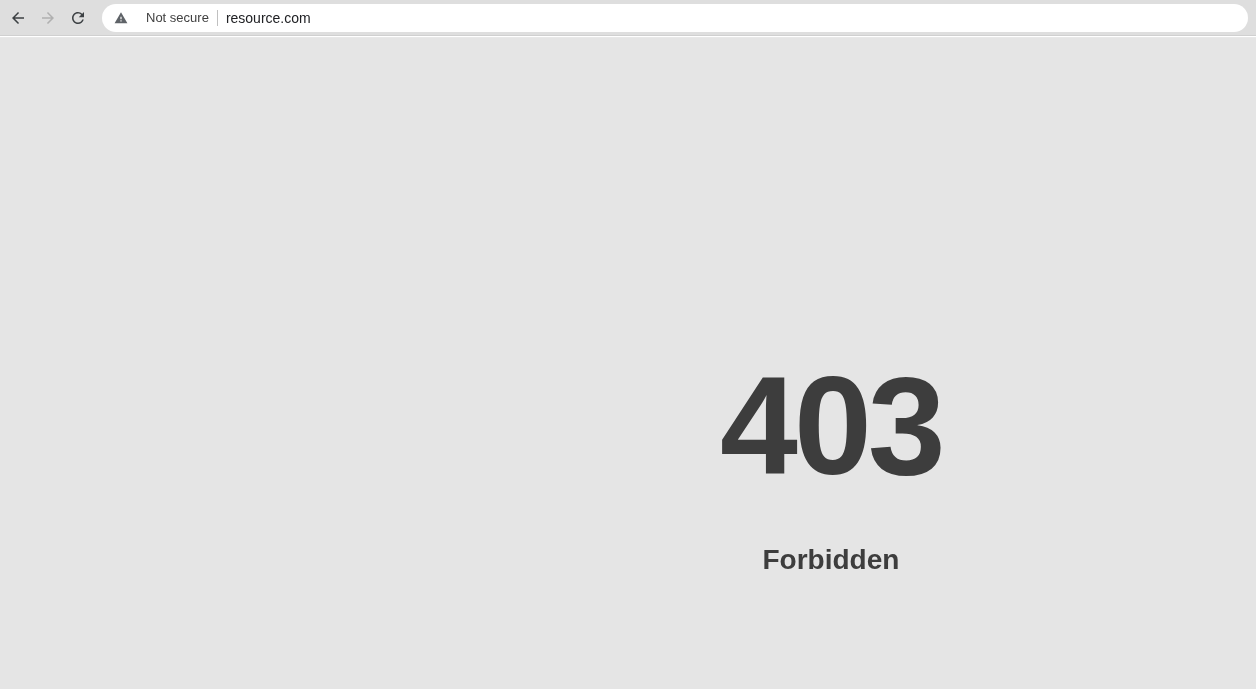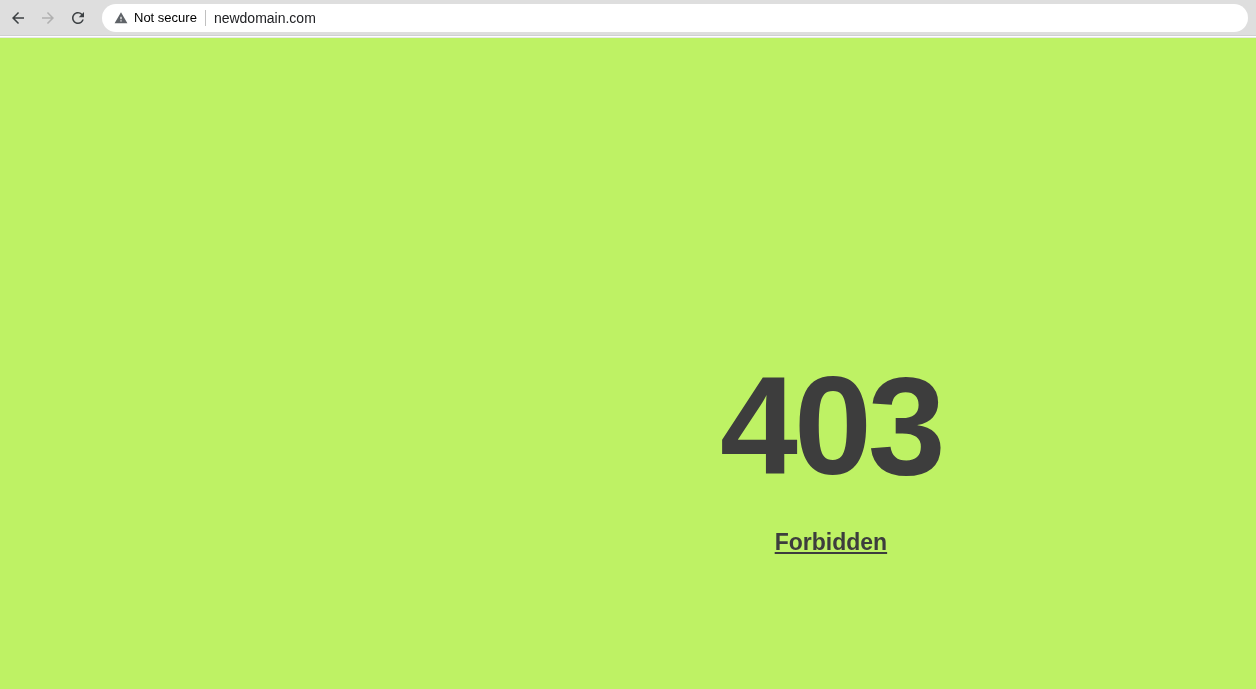--- a/index.html
+++ b/index.html
@@ -51,22 +51,22 @@
       border-radius: 14px;
       display: flex;
       align-items: center;
       padding: 0 12px;
       gap: 8px;
       margin-left: 6px;
     }
     .security-indicator {
       display: flex;
       align-items: center;
-      gap: 6px;
-      color: #000000;
+      gap: 18px;
+      color: #404040;
       font-size: 13px;
     }
     .security-indicator svg {
       width: 14px;
       height: 14px;
       fill: #5f6368;
     }
     .divider {
       width: 1px;
       height: 16px;
@@ -78,43 +78,42 @@
     }
     .content-separator {
       height: 2px;
       background: #fff;
       border-bottom: 1px solid #e8e8e8;
     }
     .page-content {
       position: relative;
       width: 100%;
       height: calc(100% - 38px);
-      background: #bef264;
+      background: #e5e5e5;
     }
     .error-block {
       position: absolute;
       left: 760px;
       top: 318px;
       text-align: center;
       transform: translateX(-18%);
     }
     .error-code {
       font-size: 140px;
       font-weight: 800;
       color: #3d3d3d;
       letter-spacing: -4px;
       line-height: 1;
       font-family: Arial, Helvetica, sans-serif;
     }
     .error-title {
-      font-size: 23px;
+      font-size: 28px;
       font-weight: 700;
       color: #3d3d3d;
-      margin-top: 33px;
-      text-decoration: underline;
+      margin-top: 48px;
     }
     .error-message {
       font-size: 15px;
       color: #3d3d3d;
       margin-top: 26px;
     }
   </style>
 </head>
 <body>
 
@@ -137,21 +136,21 @@
     </div>
   </div>
   <div class="address-bar">
     <div class="security-indicator">
       <svg viewBox="0 0 24 24">
         <path d="M1 21h22L12 2 1 21zm12-3h-2v-2h2v2zm0-4h-2v-4h2v4z"></path>
       </svg>
       <span>Not secure</span>
     </div>
     <div class="divider"></div>
-    <span class="url-text">newdomain.com</span>
+    <span class="url-text">resource.com</span>
   </div>
 </div>
 <div class="content-separator"></div>
 
 <div class="page-content">
   <div class="error-block">
     <div class="error-code">403</div>
     <div class="error-title">Forbidden</div>
   </div>
 </div>

